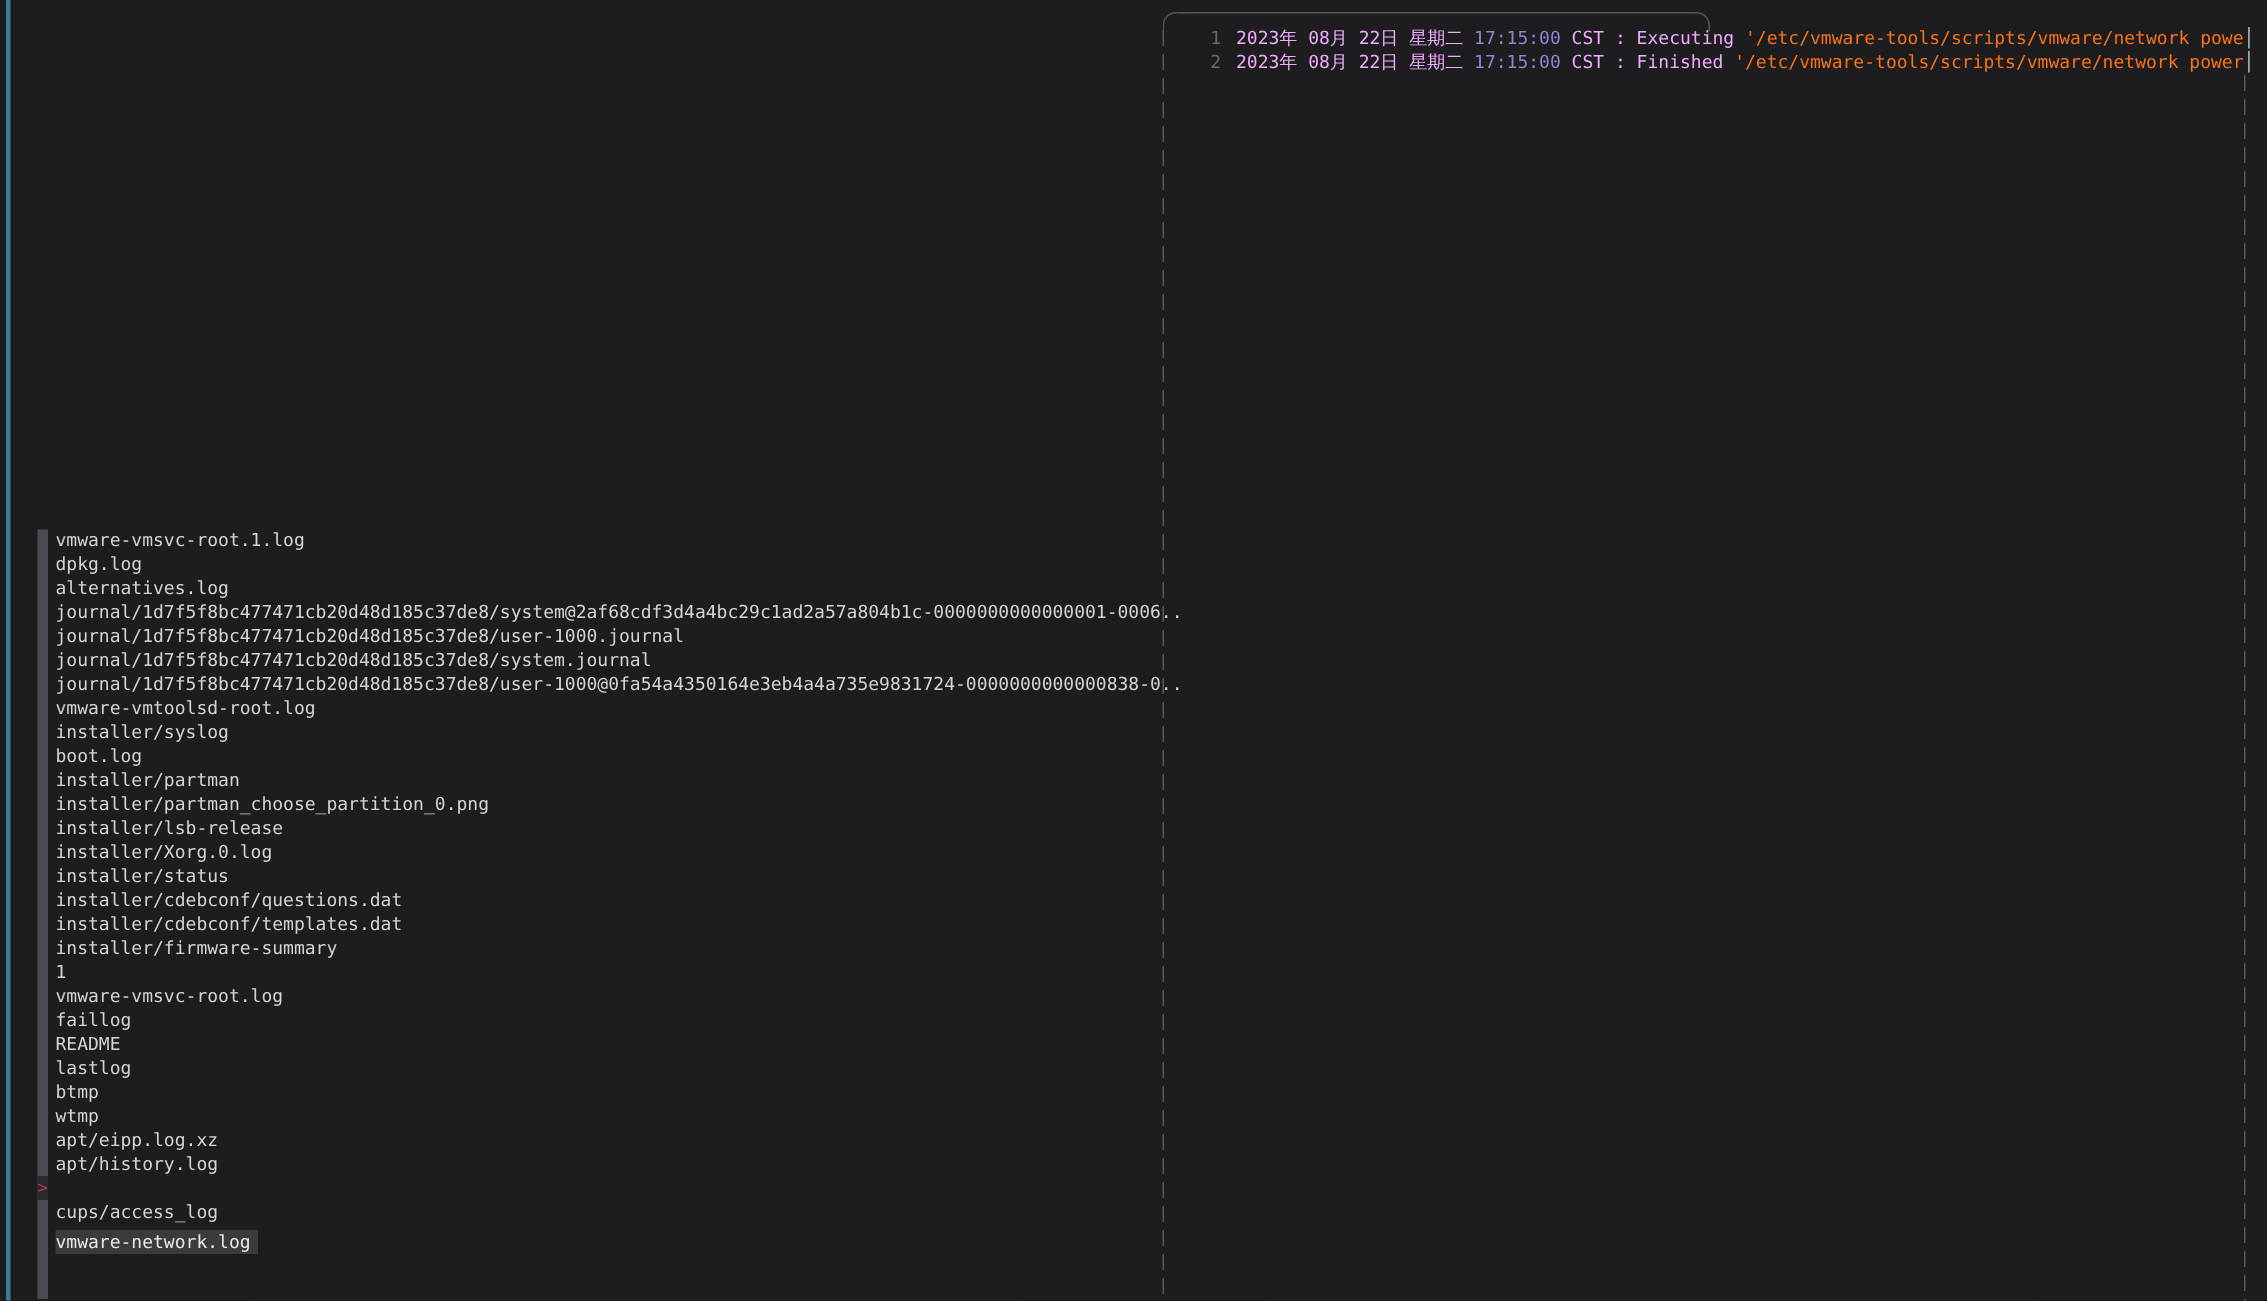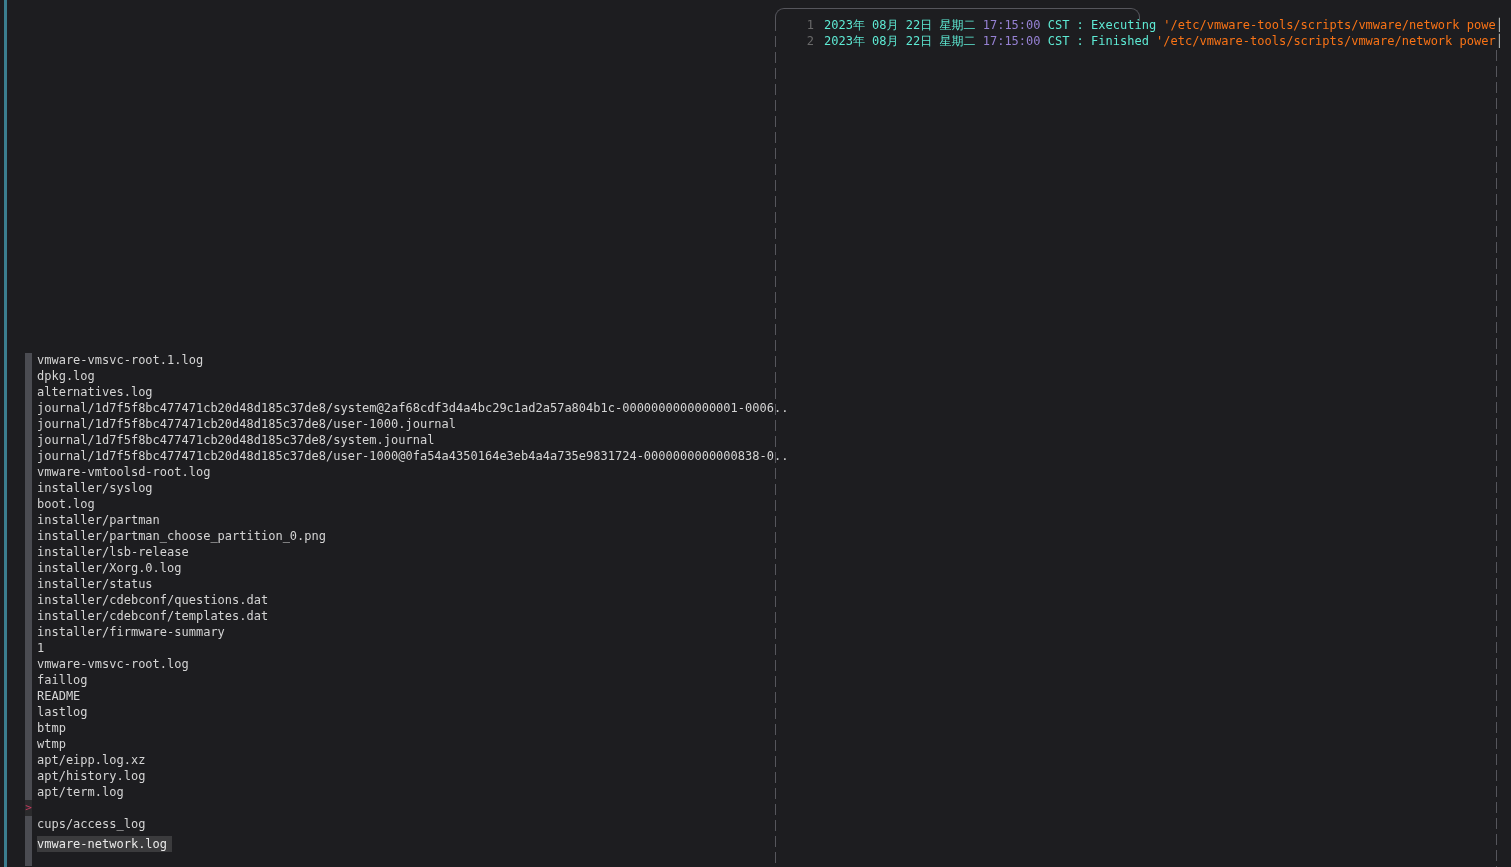--- a/index.html
+++ b/index.html
@@ -28,21 +28,21 @@
                border-right:1px solid #56565c;border-top:1px solid #56565c;border-top-right-radius:9px;}
   .pv-left{position:absolute;left:775px;top:20px;width:1px;height:847px;
            background:repeating-linear-gradient(to bottom,#56565c 0 11px,transparent 11px 16px);}
   .pv-right{position:absolute;left:1496px;top:50px;width:1px;height:817px;
             background:repeating-linear-gradient(to bottom,#56565c 0 11px,transparent 11px 16px);}
 
   
   .preview-content{position:absolute;left:776px;top:17px;font-size:12px;line-height:16px;}
   .pline{white-space:pre;height:16px;}
   .pline .lnum{display:inline-block;width:38px;text-align:right;color:#6a6a6a;margin-right:10px;}
-  .seg-date,.seg-mid,.seg-status{color:#5eead4;}
+  .seg-date,.seg-mid,.seg-status{color:#f0abfc;}
   .seg-time{color:#9681d3;}
   .seg-path{color:#f97316;}
   .seg-eol{color:#c2c6c2;}
 </style>
 </head>
 <body>
 
 <div class="accent-bar"></div>
 
 <div class="file-panel">
@@ -68,21 +68,20 @@
       <div class="frow"><span class="gcell"></span><span class="lbl">installer/firmware-summary</span></div>
       <div class="frow"><span class="gcell"></span><span class="lbl">1</span></div>
       <div class="frow"><span class="gcell"></span><span class="lbl">vmware-vmsvc-root.log</span></div>
       <div class="frow"><span class="gcell"></span><span class="lbl">faillog</span></div>
       <div class="frow"><span class="gcell"></span><span class="lbl">README</span></div>
       <div class="frow"><span class="gcell"></span><span class="lbl">lastlog</span></div>
       <div class="frow"><span class="gcell"></span><span class="lbl">btmp</span></div>
       <div class="frow"><span class="gcell"></span><span class="lbl">wtmp</span></div>
       <div class="frow"><span class="gcell"></span><span class="lbl">apt/eipp.log.xz</span></div>
       <div class="frow"><span class="gcell"></span><span class="lbl">apt/history.log</span></div>
-      <div class="frow"><span class="gcell"></span><span class="lbl">apt/term.log</span></div>
       <div class="frow sel"><span class="gcell">&gt;</span><span class="lbl">vmware-network.log</span></div>
       <div class="frow"><span class="gcell"></span><span class="lbl">cups/access_log</span></div>
     </div>
 </div>
 
 <div class="pv-corner-l"></div>
 <div class="pv-top"></div>
 <div class="pv-corner-r"></div>
 <div class="pv-left"></div>
 <div class="pv-right"></div>

